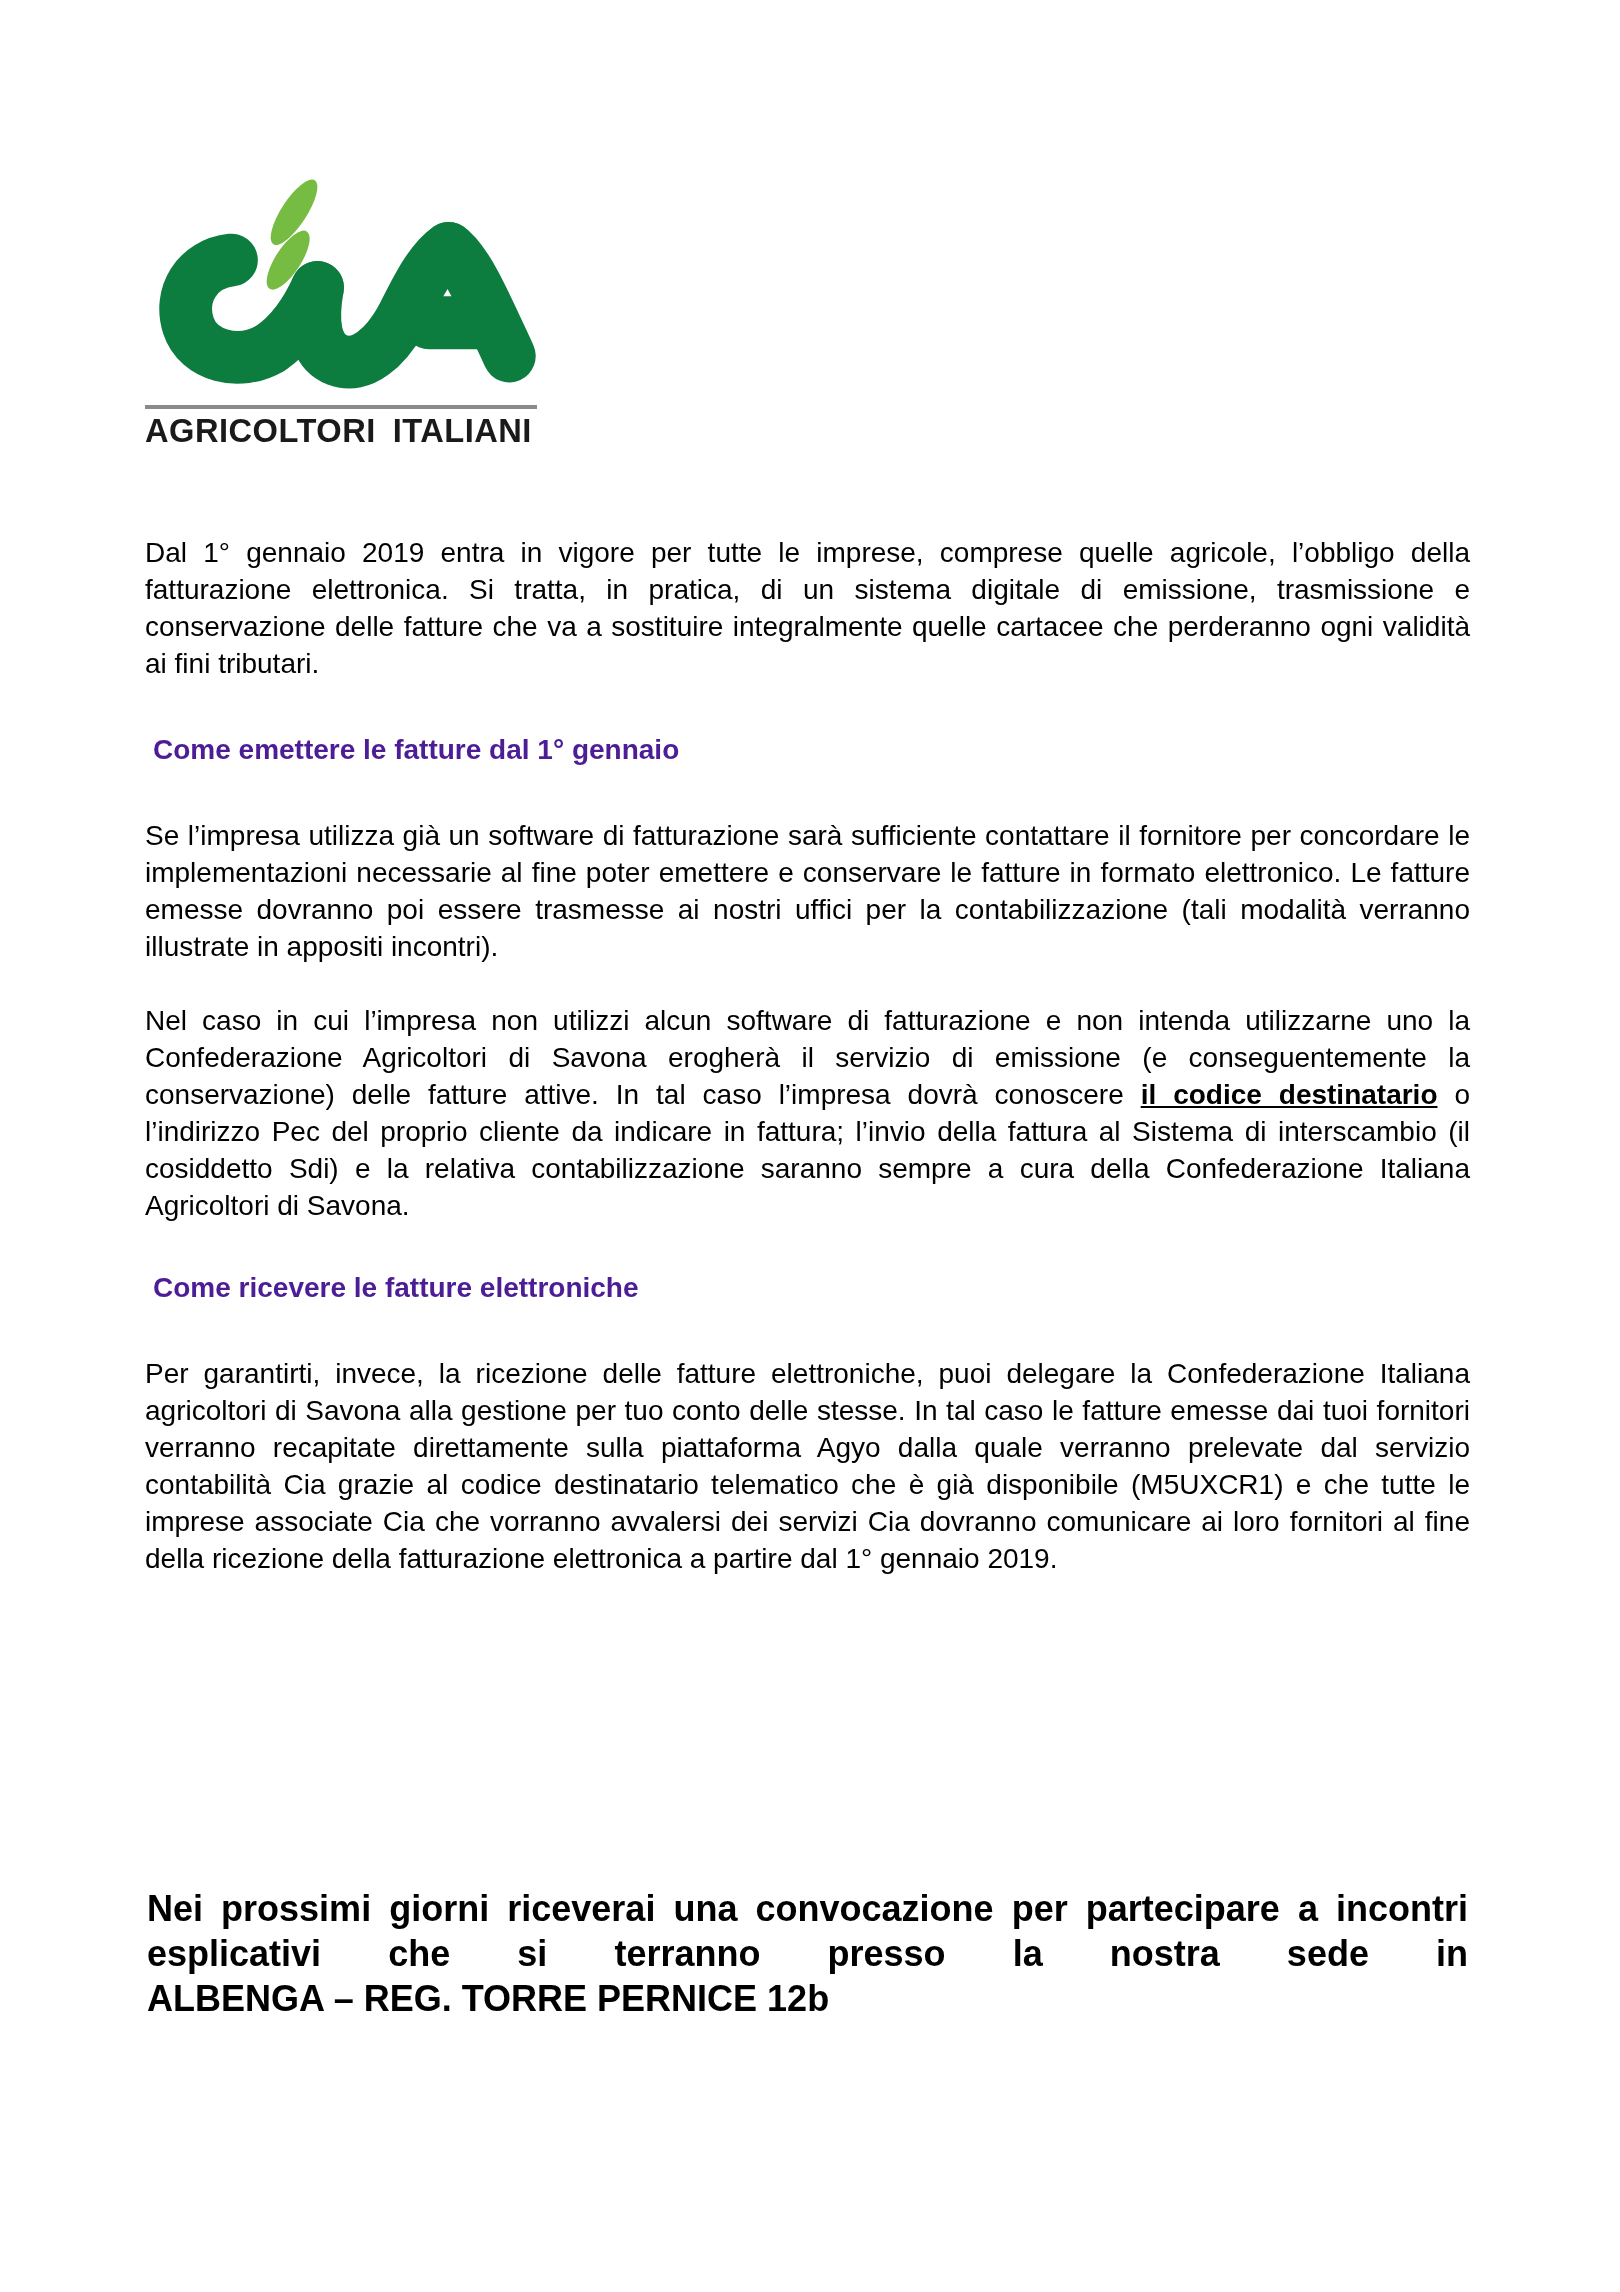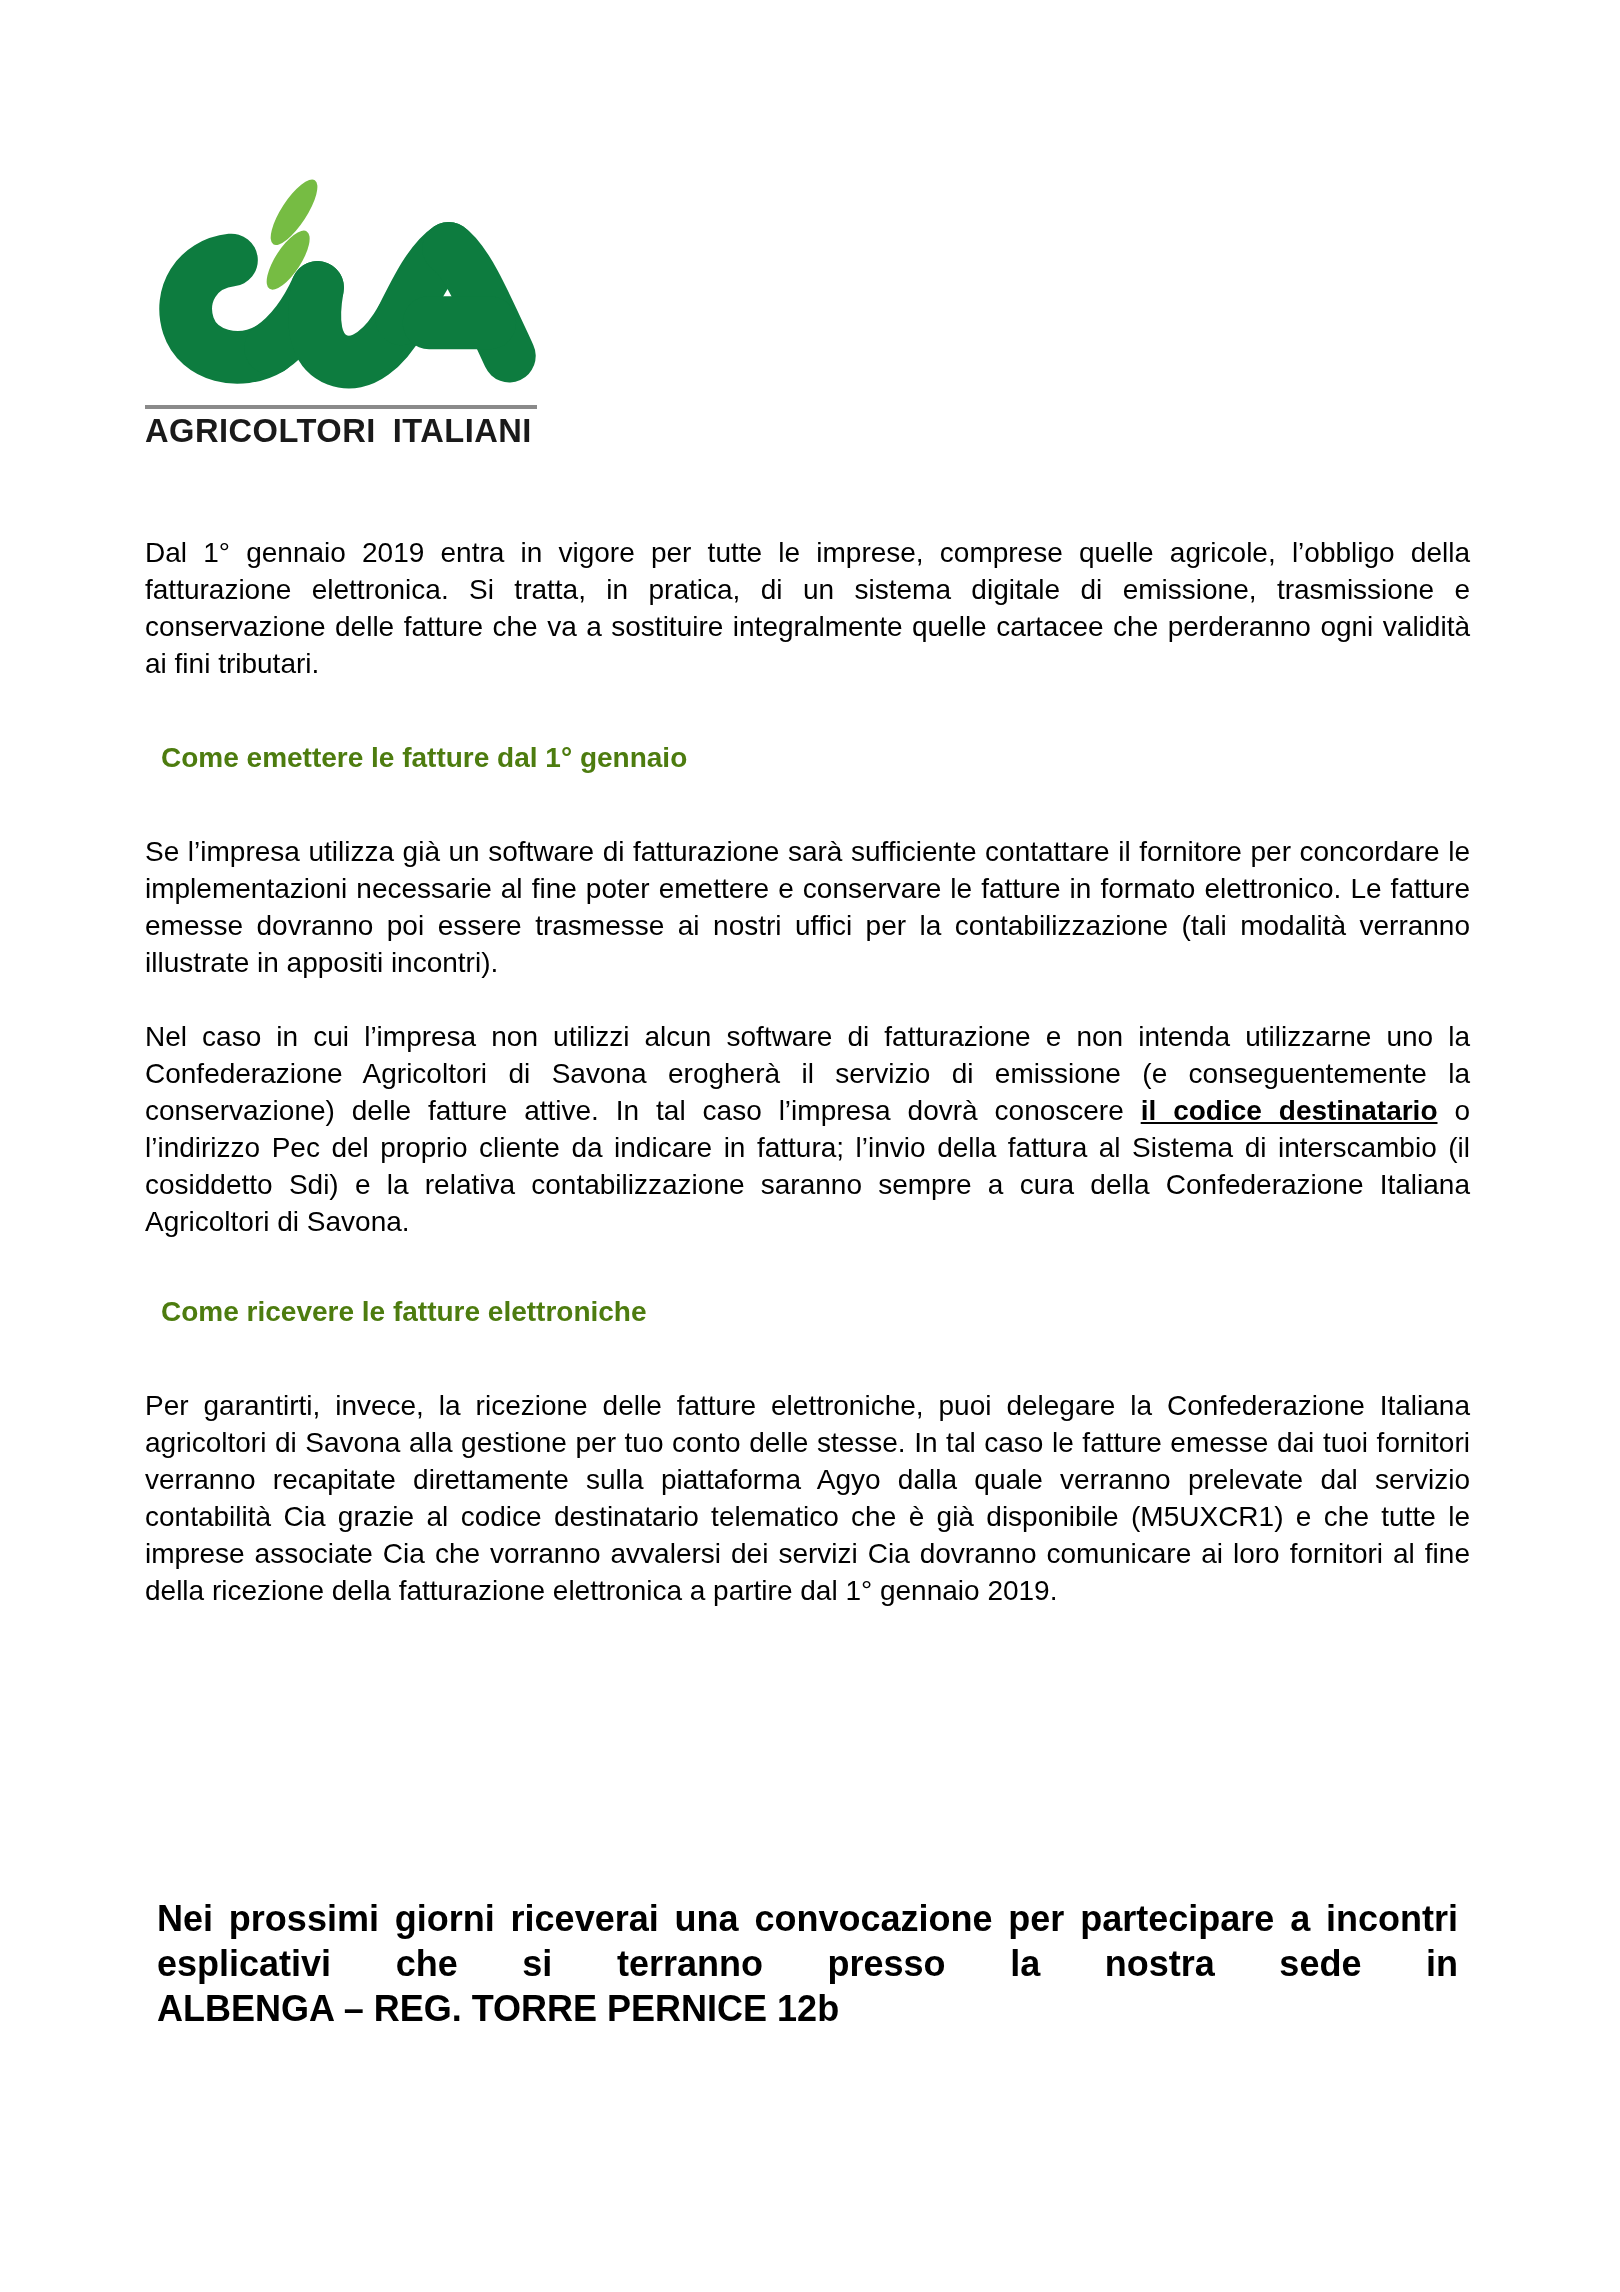--- a/index.html
+++ b/index.html
@@ -78,38 +78,38 @@
     font-stretch: condensed;
     color: #000000;
   }
   p.para.lead {
     font-weight: normal;
   }
   .b { font-weight: normal; }
   .bu { font-weight: bold; text-decoration: underline; }
 
   h3.heading {
-    margin: 16px;
+    margin: 8px;
     font-size: 28px;
     line-height: 37px;
     font-weight: bold;
     font-family: "Liberation Sans", sans-serif;
-    color: #4d7c0f;
+    color: #4c1d95;
   }
   .sp-md  { height: 37px; }
   .sp-lg  { height: 41px; }
 
   .closing {
     position: absolute;
     left: 145px;
     top: 1884px;
     width: 1325px;
   }
   p.closing-para {
-    margin: 12px;
+    margin: 2px;
     font-size: 36px;
     line-height: 45px;
     font-weight: bold;
     text-align: justify;
     font-family: "Liberation Sans", sans-serif;
     color: #000000;
   }
   p.closing-para .lastline {
     display: block;
     text-align: left;

